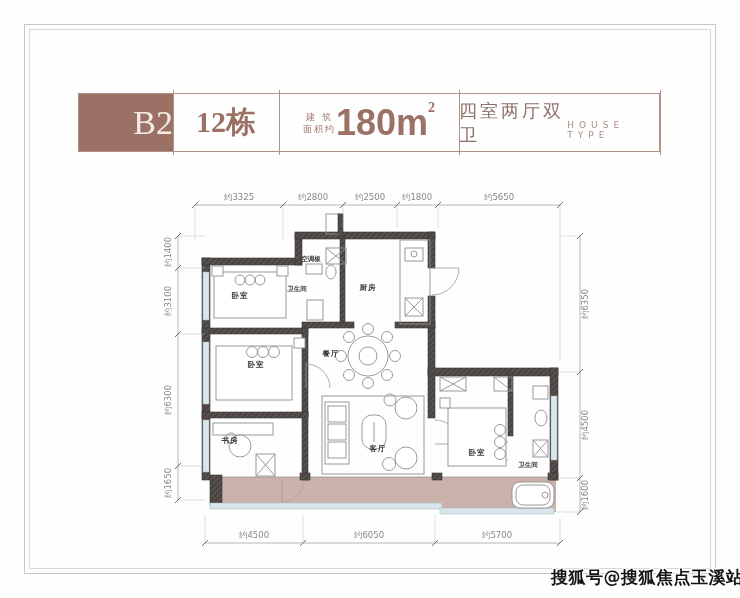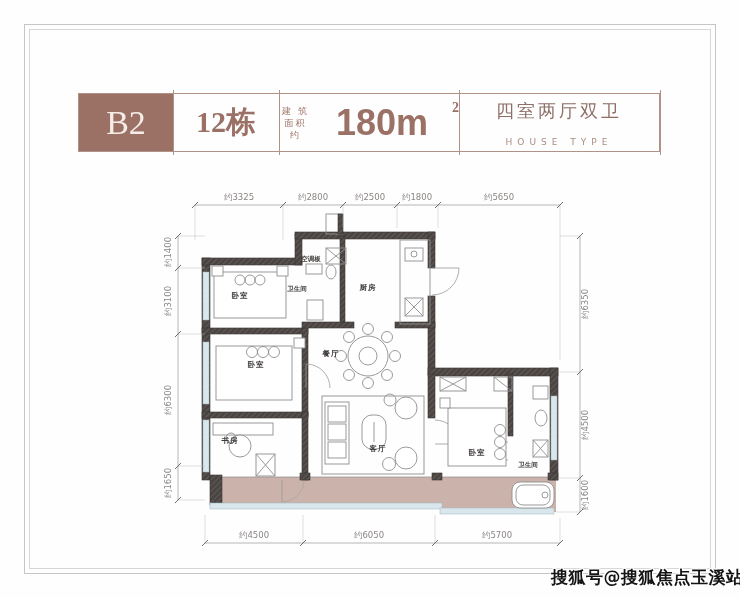--- a/index.html
+++ b/index.html
@@ -6,30 +6,30 @@
   .page{position:relative;width:740px;height:598px;background:#fefefe;overflow:hidden;
         font-family:"DejaVu Sans","Liberation Sans",sans-serif;}
   .frame-outer{position:absolute;inset:24px;border:1px solid #c6c6c6;pointer-events:none;}
   .frame-inner{position:absolute;inset:29px;border:1px solid #d6d6d6;pointer-events:none;}
 
   
   .header{position:absolute;left:78px;top:93px;width:582px;height:59px;
           border:1px solid #b09288;display:flex;box-sizing:border-box;}
   .cell{display:flex;align-items:center;justify-content:center;box-sizing:border-box;}
   .cell-code{width:94px;background:#9b7165;color:#f5ece7;
-             font-family:"Liberation Serif","DejaVu Serif",serif;font-size:34px;}
+             font-family:"Liberation Serif","DejaVu Serif",serif;font-size:34px;justify-content:flex-end;}
   .cell-building{width:106px;color:#9b7165;
              font-family:"Liberation Serif","DejaVu Serif",serif;font-size:30px;font-weight:600;align-items:center;}
-  .cell-area{width:180px;color:#9b7165;gap:24px;}
+  .cell-area{width:180px;color:#9b7165;gap:0;}
   .area-label{display:flex;flex-direction:column;justify-content:center;font-size:9px;
               color:#9b7165;line-height:12px;letter-spacing:2px;text-align:center;}
   .area-value{font-family:Liberation Sans, sans-serif;font-size:36px;font-weight:600;}
   .area-sup{font-family:"Liberation Serif","DejaVu Serif",serif;font-size:14px;font-weight:600;
             align-self:flex-start;margin-top:6px;}
-  .cell-type{flex:1;flex-direction:column;color:#8d6f66;}
+  .cell-type{flex:1;color:#8d6f66;}
   .type-cn{font-size:18px;letter-spacing:3px;}
   .type-en{font-size:9px;letter-spacing:5px;color:#a98d82;margin-top:14px;}
   .divider{position:absolute;top:-4px;width:1px;height:65px;background:#b09288;}
   .d1{left:94px;} .d2{left:200px;} .d3{left:380px;} .d4{left:581px;}
 
   
   .plan-svg{position:absolute;left:0;top:0;width:740px;height:598px;}
   .wall{fill:url(#hatch);stroke:#3a3633;stroke-width:.6;}
   .furn{fill:#ffffff;stroke:#8f8f8f;stroke-width:.9;}
   .furnline{fill:none;stroke:#8f8f8f;stroke-width:.9;}

